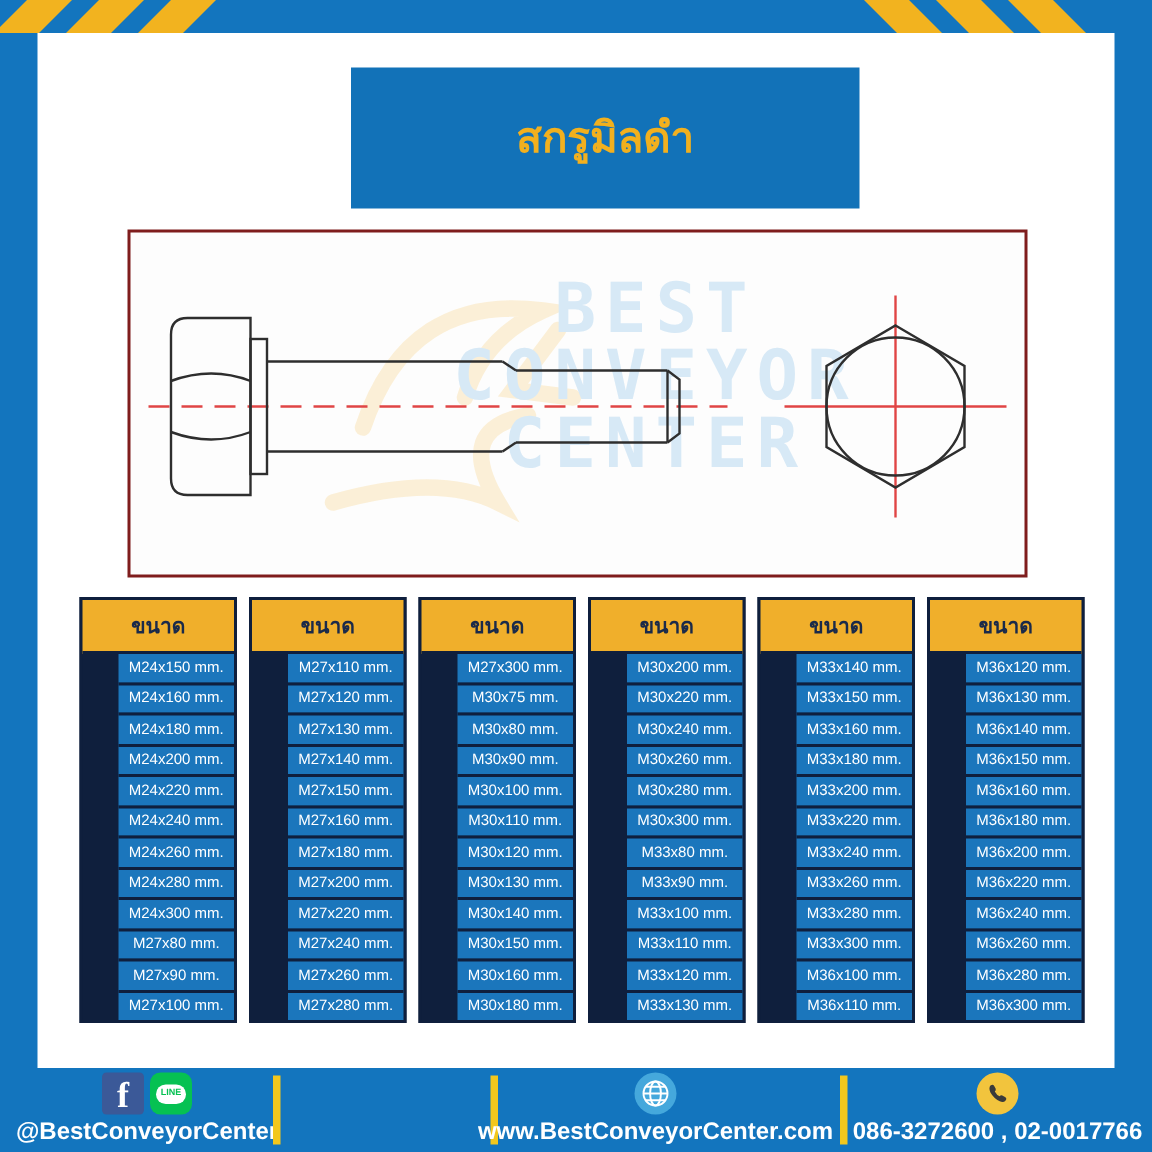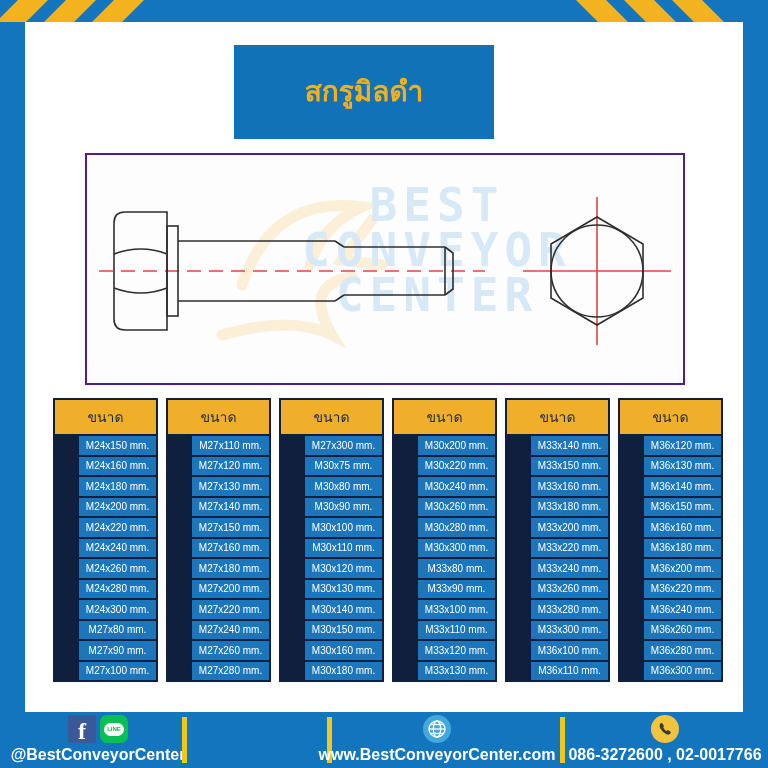--- a/index.html
+++ b/index.html
@@ -6,31 +6,31 @@
   body{width:768px;height:768px;position:relative;font-family:"Liberation Sans",sans-serif;overflow:hidden;}
   .page{position:absolute;inset:0;background:#1375BE;}
   
   .topbar{position:absolute;top:0;left:0;width:768px;height:22px;background:#1375BE;overflow:hidden;}
   .stripe{position:absolute;top:0;height:22px;width:30px;background:#F2B31F;}
   .stripe.l{transform:skewX(-45deg);transform-origin:top left;}
   .stripe.r{transform:skewX(45deg);transform-origin:top left;}
   
   .sheet{position:absolute;top:22px;left:25px;width:718px;height:690px;background:#ffffff;}
   
-  .title-box{position:absolute;left:234px;top:45px;width:260px;height:94px;background:#1272B8;display:flex;flex-direction:column;align-items:center;justify-content:center;text-align:center;}
+  .title-box{position:absolute;left:234px;top:45px;width:339px;height:94px;background:#1272B8;display:flex;flex-direction:column;align-items:center;justify-content:center;text-align:center;}
   .title-box div{color:#F2B01E;font-weight:bold;font-size:28px;line-height:1.32;white-space:nowrap;}
   
-  .drawing{position:absolute;left:85px;top:153px;width:600px;height:232px;background:#fdfdfd;border:2px solid #4c1d95;box-sizing:border-box;overflow:hidden;}
+  .drawing{position:absolute;left:85px;top:153px;width:600px;height:232px;background:#fdfdfd;border:2px solid #7f1d1d;box-sizing:border-box;overflow:hidden;}
   .watermark{position:absolute;left:120px;top:28px;width:460px;text-align:center;color:#D7E9F6;font-family:"DejaVu Sans Mono",monospace;font-weight:bold;font-size:46px;line-height:0.98;letter-spacing:6px;z-index:1;user-select:none;}
   .logo-ghost{position:absolute;left:95px;top:10px;z-index:1;opacity:0.35;}
   .drawing svg.lines{position:absolute;left:0;top:0;z-index:2;}
   
   .tables{position:absolute;left:53px;top:398px;width:670px;height:284px;display:flex;gap:8px;}
   .col{flex:1;display:flex;flex-direction:column;border:2px solid #0F1F3D;box-sizing:border-box;background:#0F1F3D;}
-  .col .hdr{background:#F0AF2B;color:#1A2A4A;font-weight:normal;font-size:14px;text-align:center;height:34px;line-height:34px;border-bottom:2px solid #0F1F3D;}
+  .col .hdr{background:#F0AF2B;color:#1A2A4A;font-weight:bold;font-size:14px;text-align:center;height:34px;line-height:34px;border-bottom:2px solid #0F1F3D;}
   .col .rows{flex:1;display:flex;flex-direction:column;margin-left:24px;}
   .size-row{flex:1;background:#1B76BC;color:#ffffff;font-size:10px;text-align:center;display:flex;align-items:center;justify-content:center;border-top:2px solid #0F1F3D;}
   .size-row:first-child{border-top:none;}
   
   .footer{position:absolute;left:0;top:712px;width:768px;height:56px;background:#1375BE;}
   .fgroup{position:absolute;top:2px;display:flex;flex-direction:column;align-items:center;justify-content:flex-start;}
   .fgroup .icons{height:30px;display:flex;gap:4px;align-items:center;}
   .fgroup .flabel{color:#ffffff;font-weight:bold;font-size:16px;white-space:nowrap;margin-top:2px;}
   .fdivider{position:absolute;top:5px;width:5px;height:46px;background:#F2C71D;}
   .fb-icon{width:28px;height:28px;background:#3B5998;border-radius:3px;color:#fff;font-weight:bold;font-size:24px;display:flex;align-items:flex-end;justify-content:center;font-family:"Liberation Serif",serif;line-height:0.9;overflow:hidden;}

